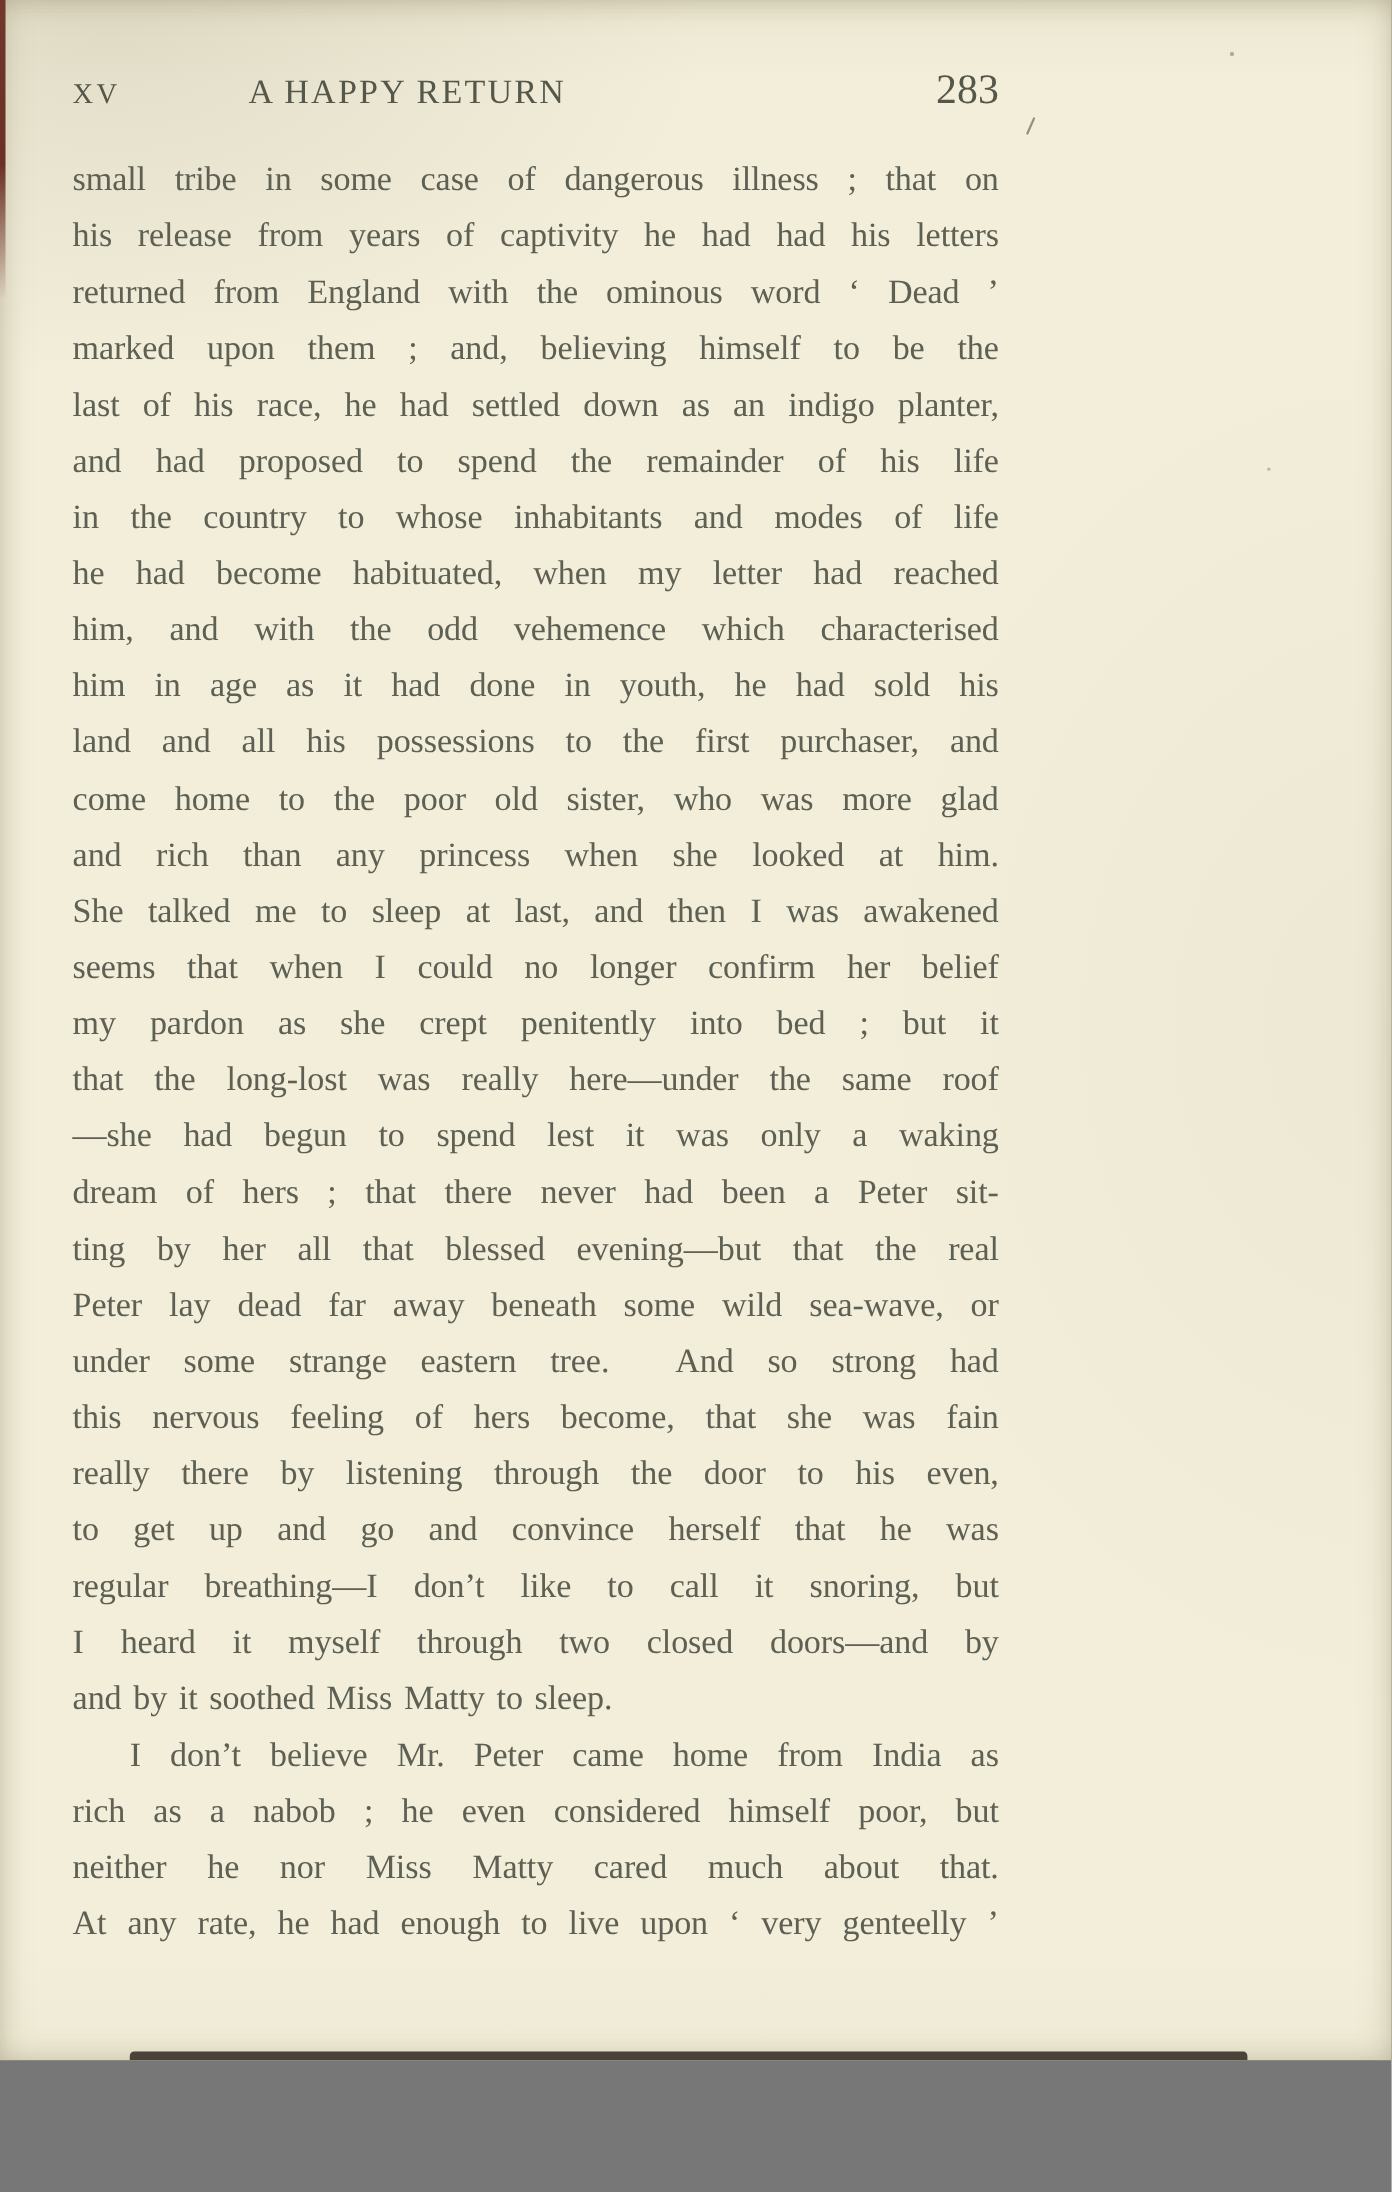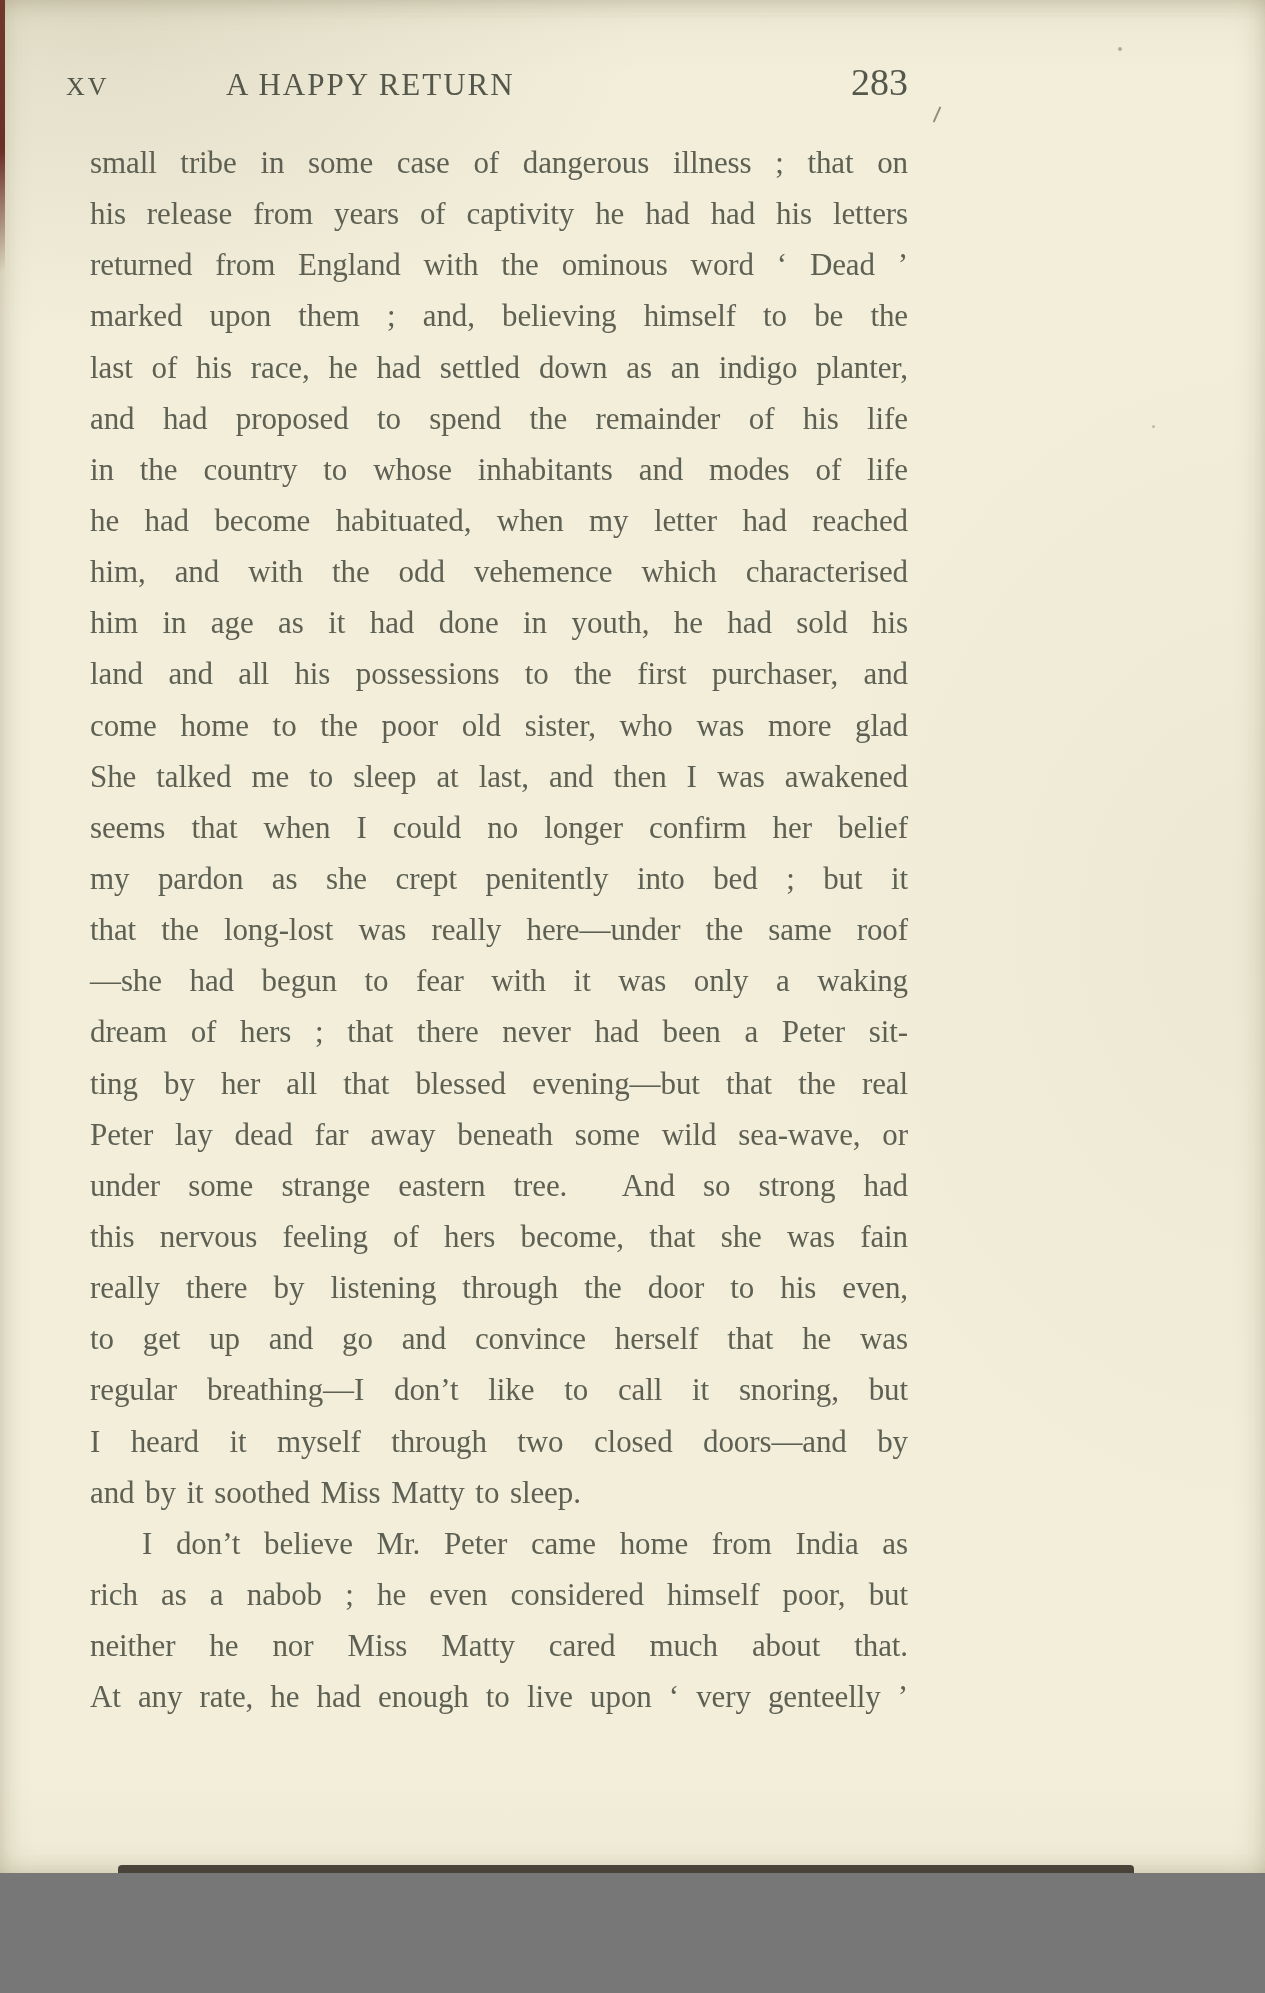--- a/index.html
+++ b/index.html
@@ -59,21 +59,20 @@
     width: 842px;
   }
   .line {
     height: 51.15px;
     line-height: 51.15px;
     font-size: 31px;
     letter-spacing: -0.1px;
     text-align: justify;
     text-align-last: justify;
     white-space: normal;
-    margin-left: 24px;
   }
   .line.para-end {
     text-align-last: left;
     word-spacing: 3px;
   }
   .line.para-start {
     text-indent: 52px;
   }
 
   
@@ -131,25 +130,26 @@
     <div class="line">returned from England with the ominous word ‘ Dead ’</div>
     <div class="line">marked upon them ; and, believing himself to be the</div>
     <div class="line">last of his race, he had settled down as an indigo planter,</div>
     <div class="line">and had proposed to spend the remainder of his life</div>
     <div class="line">in the country to whose inhabitants and modes of life</div>
     <div class="line">he had become habituated, when my letter had reached</div>
     <div class="line">him, and with the odd vehemence which characterised</div>
     <div class="line">him in age as it had done in youth, he had sold his</div>
     <div class="line">land and all his possessions to the first purchaser, and</div>
     <div class="line">come home to the poor old sister, who was more glad</div>
+    <div class="line">and rich than any princess when she looked at him.</div>
     <div class="line">She talked me to sleep at last, and then I was awakened</div>
     <div class="line">seems that when I could no longer confirm her belief</div>
     <div class="line">my pardon as she crept penitently into bed ; but it</div>
     <div class="line">that the long-lost was really here—under the same roof</div>
-    <div class="line">—she had begun to fear with it was only a waking</div>
+    <div class="line">—she had begun to spend lest it was only a waking</div>
     <div class="line">dream of hers ; that there never had been a Peter sit-</div>
     <div class="line">ting by her all that blessed evening—but that the real</div>
     <div class="line">Peter lay dead far away beneath some wild sea-wave, or</div>
     <div class="line">under some strange eastern tree.&nbsp; And so strong had</div>
     <div class="line">this nervous feeling of hers become, that she was fain</div>
     <div class="line">really there by listening through the door to his even,</div>
     <div class="line">to get up and go and convince herself that he was</div>
     <div class="line">regular breathing—I don’t like to call it snoring, but</div>
     <div class="line">I heard it myself through two closed doors—and by</div>
     <div class="line para-end">and by it soothed Miss Matty to sleep.</div>

